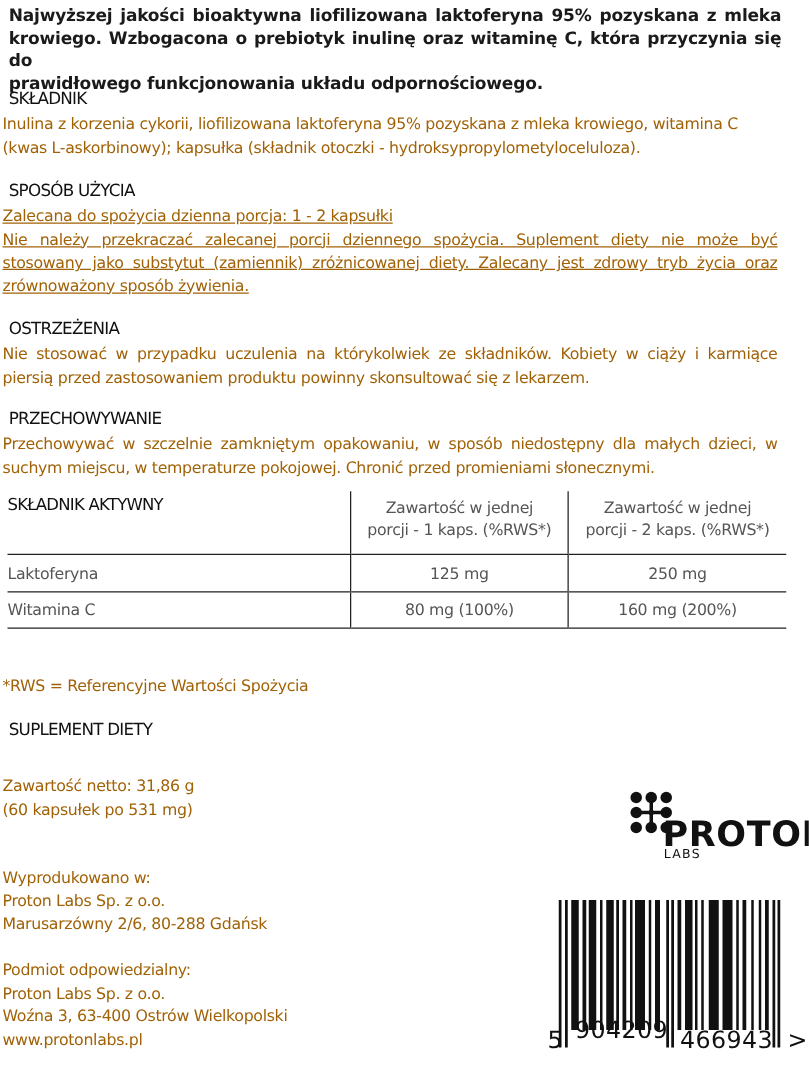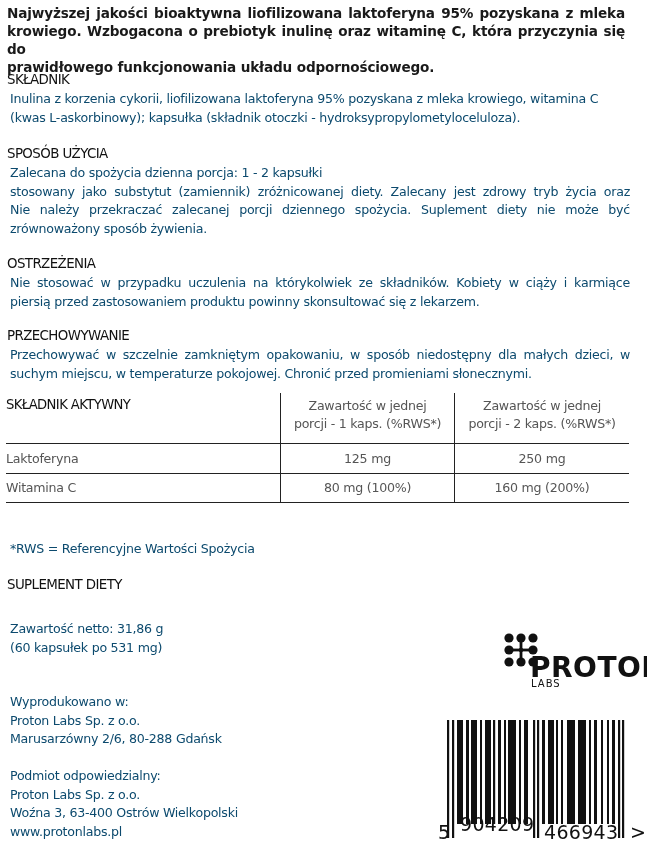--- a/index.html
+++ b/index.html
@@ -9,21 +9,21 @@
   }
   .abs { position: absolute; }
   .intro {
     left: 7px; top: 4px; width: 618px;
     font-size: 13.6px; line-height: 18px; color: #1a1a1a; font-weight: bold;
     text-align: justify; letter-spacing: -0.15px;
   }
   .intro span { display: block; }
   .intro .jl { text-align: justify; text-align-last: justify; }
   .h { font-size: 13.4px; font-weight: normal; color: #111; letter-spacing: -0.6px; left: 7px; }
-  .p { left: 10px; width: 620px; font-size: 12.6px; line-height: 18.5px; color: #0c4a6e; letter-spacing: -0.25px; font-weight: normal; }
+  .p { left: 2px; width: 620px; font-size: 12.6px; line-height: 18.5px; color: #a16207; letter-spacing: -0.25px; font-weight: normal; }
   .p span { display: block; }
   .p .jl { text-align: justify; text-align-last: justify; }
 
   table.nut {
     position: absolute; left: 6px; top: 393px; width: 623px; border-collapse: collapse;
     font-size: 12.6px; color: #555; letter-spacing: -0.25px;
   }
   table.nut th, table.nut td { padding: 0; }
   table.nut th { font-weight: normal; height: 46px; vertical-align: top; }
   table.nut th.first { text-align: left; color: #111; font-size: 13.2px; letter-spacing: -0.6px; padding-top: 4px; }
@@ -52,24 +52,24 @@
   <span>prawidłowego funkcjonowania układu odpornościowego.</span>
 </div>
 
 <div class="abs h" style="top:72px;">SKŁADNIK</div>
 <div class="abs p" style="top:90px;">
   <span>Inulina z korzenia cykorii, liofilizowana laktoferyna 95% pozyskana z mleka krowiego, witamina C</span>
   <span>(kwas L-askorbinowy); kapsułka (składnik otoczki - hydroksypropylometyloceluloza).</span>
 </div>
 
 <div class="abs h" style="top:146px;">SPOSÓB UŻYCIA</div>
-<div class="abs p" style="top:164px;">
+<div class="abs p" style="top:164px;text-decoration:underline;">
   <span>Zalecana do spożycia dzienna porcja: 1 - 2 kapsułki</span>
+  <span class="jl">Nie należy przekraczać zalecanej porcji dziennego spożycia. Suplement diety nie może być</span>
   <span class="jl">stosowany jako substytut (zamiennik) zróżnicowanej diety. Zalecany jest zdrowy tryb życia oraz</span>
-  <span class="jl">Nie należy przekraczać zalecanej porcji dziennego spożycia. Suplement diety nie może być</span>
   <span>zrównoważony sposób żywienia.</span>
 </div>
 
 <div class="abs h" style="top:256px;">OSTRZEŻENIA</div>
 <div class="abs p" style="top:274px;">
   <span class="jl">Nie stosować w przypadku uczulenia na którykolwiek ze składników. Kobiety w ciąży i karmiące</span>
   <span>piersią przed zastosowaniem produktu powinny skonsultować się z lekarzem.</span>
 </div>
 
 <div class="abs h" style="top:328px;">PRZECHOWYWANIE</div>

